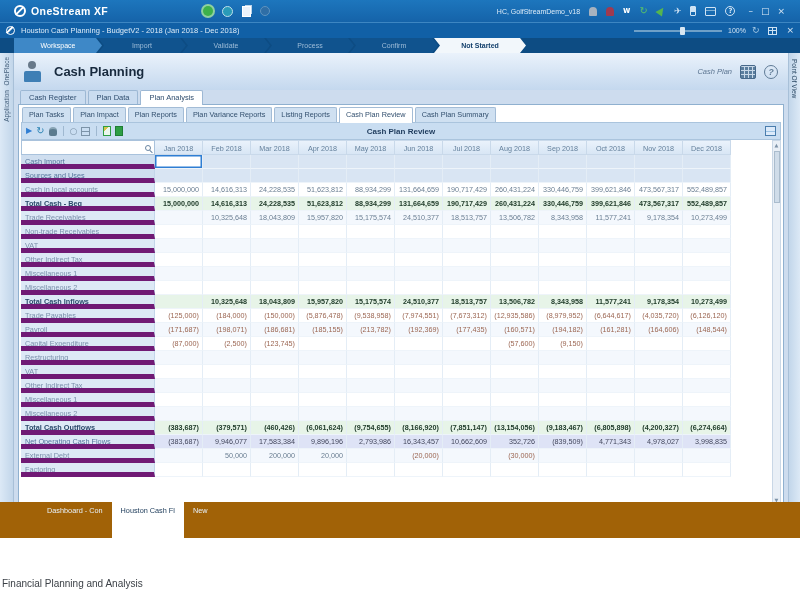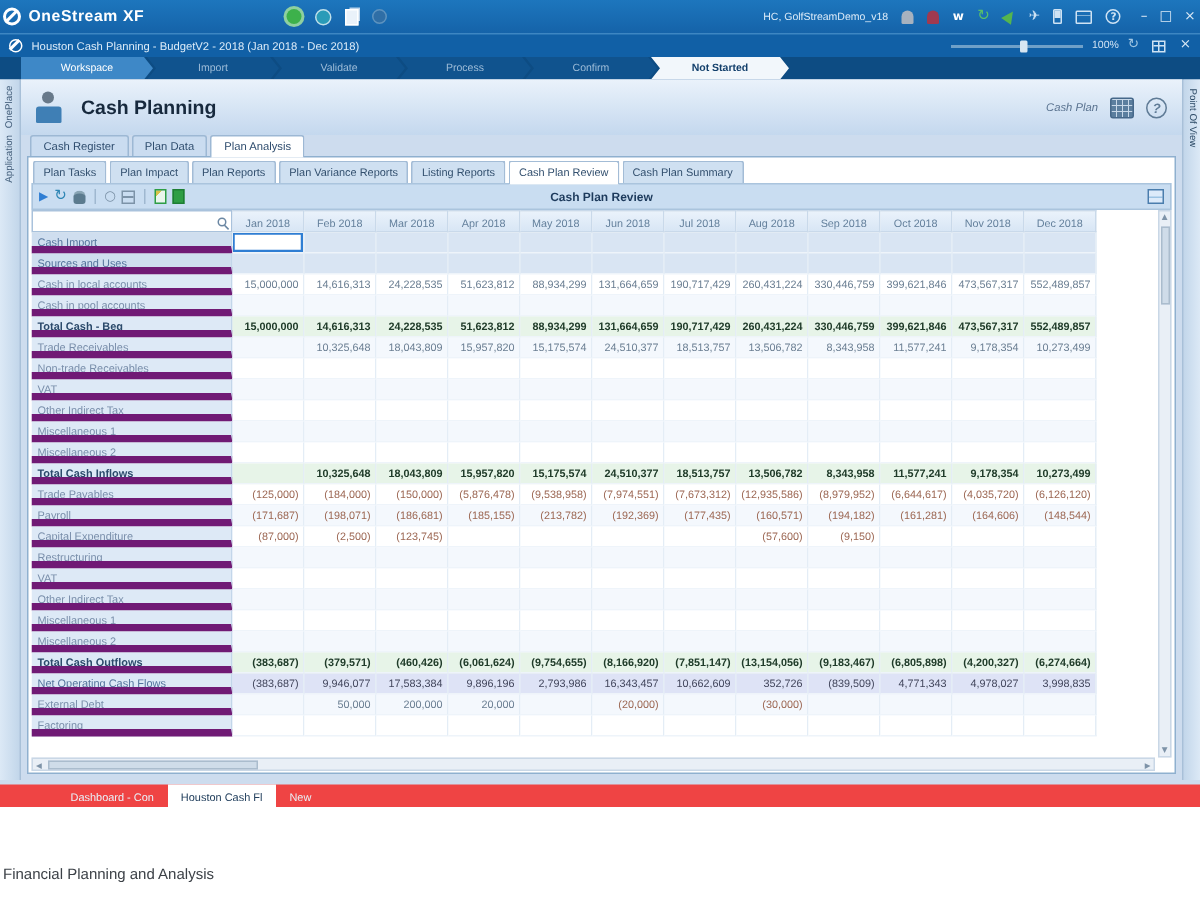--- a/index.html
+++ b/index.html
@@ -2,21 +2,21 @@
 <html><head>
 <meta charset="utf-8">
 <style>
   html,body{margin:0;padding:0;width:800px;height:600px;background:#fff;overflow:hidden;
     font-family:"Liberation Sans","DejaVu Sans",sans-serif;-webkit-font-smoothing:antialiased;}
   *{box-sizing:border-box;}
   .window{position:absolute;top:0;left:0;width:800px;height:538px;background:#cddcee;}
 
   
   .titlebar{position:absolute;top:0;left:0;right:0;height:22px;background:linear-gradient(#1d76bd,#1563a9);
-    display:flex;align-items:center;color:#fff;padding:0 0;}
+    display:flex;align-items:center;color:#fff;padding:0 12px;}
   .brand{display:flex;align-items:center;gap:5px;margin-left:2px;}
   .logomark{width:12px;height:12px;border:2px solid #fff;border-radius:50%;position:relative;flex:0 0 auto;}
   .logomark::after{content:"";position:absolute;left:-2px;top:3px;width:11px;height:2px;background:#fff;transform:rotate(-45deg);}
   .logomark.sm{width:9px;height:9px;border-width:1.5px;}
   .logomark.sm::after{left:-2px;top:2px;width:9px;height:1.5px;}
   .brandtext{font-size:10.5px;font-weight:bold;letter-spacing:.4px;}
   .tb-left-icons{display:flex;align-items:center;gap:16px;margin-left:95px;}
   .tb-right{margin-left:auto;display:flex;align-items:center;gap:9px;}
   .tb-user{font-size:7px;color:#dcebf8;}
   .iconrow{display:flex;align-items:center;gap:9px;}
@@ -144,21 +144,21 @@
   .vscroll::before{content:"▲";position:absolute;top:1px;left:0;right:0;text-align:center;font-family:"DejaVu Sans",sans-serif;}
   .vscroll::after{content:"▼";position:absolute;bottom:1px;left:0;right:0;text-align:center;font-family:"DejaVu Sans",sans-serif;}
   .vthumb{position:absolute;top:10px;left:0.5px;width:6px;height:52px;background:#cfdce9;border:1px solid #aabccd;}
   .hscroll{position:absolute;bottom:1px;left:2px;right:13px;height:9px;background:#e9eff6;border:1px solid #c9d7e6;
     font-size:5px;color:#7e93a8;}
   .hscroll::before{content:"◀";position:absolute;left:2px;top:1.5px;font-family:"DejaVu Sans",sans-serif;}
   .hscroll::after{content:"▶";position:absolute;right:2px;top:1.5px;font-family:"DejaVu Sans",sans-serif;}
   .hthumb{position:absolute;left:10px;top:0.5px;width:140px;height:6px;background:#cfdce9;border:1px solid #aabccd;}
 
   
-  .bottombar{position:absolute;bottom:0;left:0;right:0;height:15px;background:#ef4444;display:flex;align-items:stretch;padding-left:38px;}
+  .bottombar{position:absolute;bottom:0;left:0;right:0;height:36px;background:#a16207;display:flex;align-items:stretch;padding-left:38px;}
   .btab{font-size:7.3px;color:#e8f1f8;padding:0 9px;line-height:18px;}
   .btab.active{background:#fff;color:#23405e;}
 
   .caption{position:absolute;top:578px;left:2px;font-size:10px;color:#3c4147;}
 </style>
 </head>
 <body>
 
 <div class="window">
 
@@ -327,35 +327,20 @@
             <div class="cell">51,623,812</div>
             <div class="cell">88,934,299</div>
             <div class="cell">131,664,659</div>
             <div class="cell">190,717,429</div>
             <div class="cell">260,431,224</div>
             <div class="cell">330,446,759</div>
             <div class="cell">399,621,846</div>
             <div class="cell">473,567,317</div>
             <div class="cell">552,489,857</div>
           </div>
-          <div class="grow  zeb">
-            <div class="rlabel">Cash in pool accounts</div>
-            <div class="cell"></div>
-            <div class="cell"></div>
-            <div class="cell"></div>
-            <div class="cell"></div>
-            <div class="cell"></div>
-            <div class="cell"></div>
-            <div class="cell"></div>
-            <div class="cell"></div>
-            <div class="cell"></div>
-            <div class="cell"></div>
-            <div class="cell"></div>
-            <div class="cell"></div>
-          </div>
           <div class="grow tot">
             <div class="rlabel">Total Cash - Beg</div>
             <div class="cell">15,000,000</div>
             <div class="cell">14,616,313</div>
             <div class="cell">24,228,535</div>
             <div class="cell">51,623,812</div>
             <div class="cell">88,934,299</div>
             <div class="cell">131,664,659</div>
             <div class="cell">190,717,429</div>
             <div class="cell">260,431,224</div>

